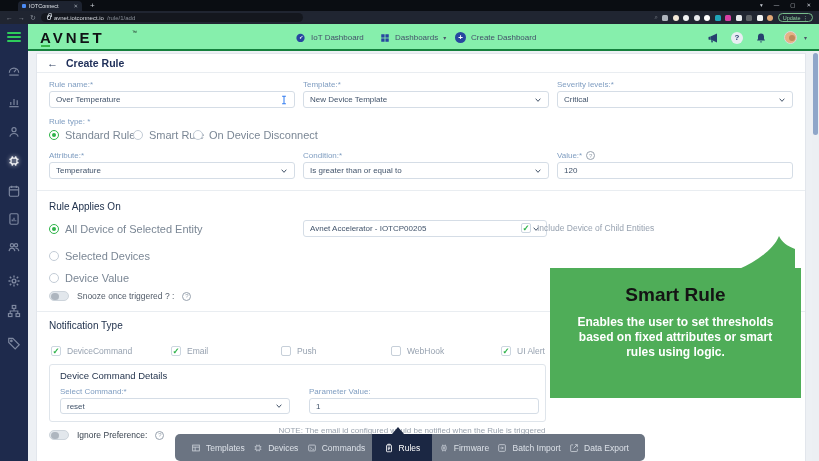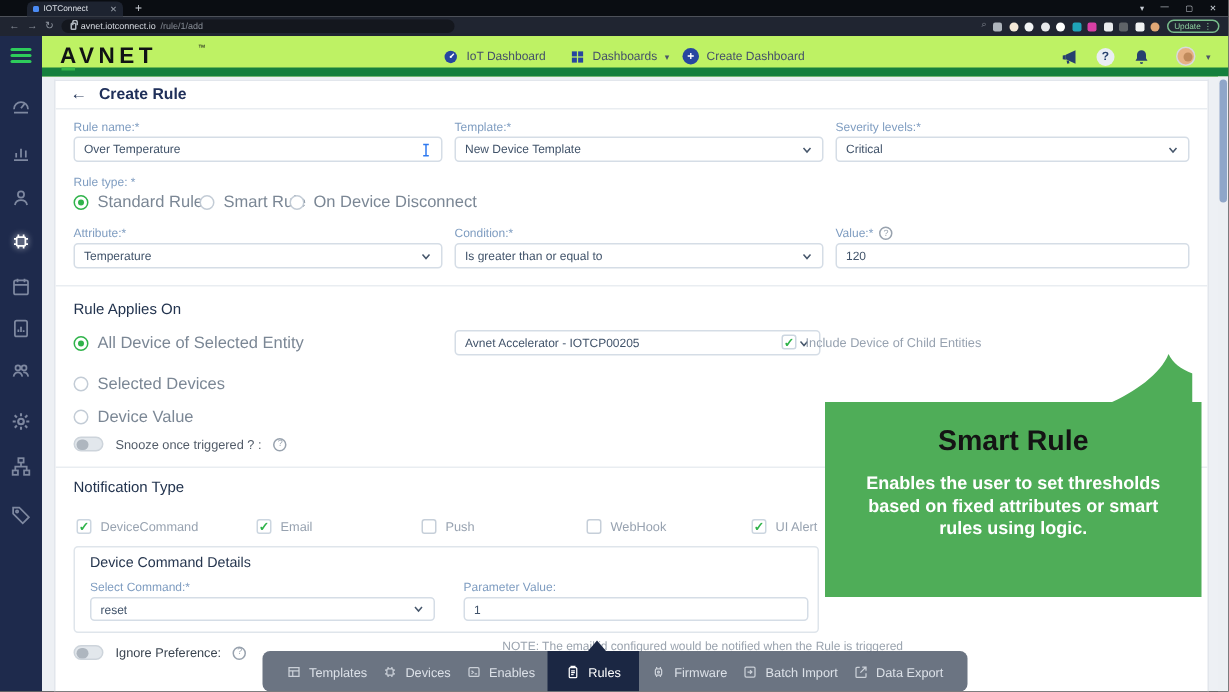--- a/index.html
+++ b/index.html
@@ -27,22 +27,22 @@
     border:1px solid #aeb4bc;border-bottom:none;border-radius:2px 2px 0 0}
   .url-a{font-size:6px;color:#d6dae0;white-space:nowrap}
   .url-b{font-size:6px;color:#878d96;white-space:nowrap}
   .ext{display:flex;align-items:center;gap:4.5px;margin-left:auto}
   .dot{width:6px;height:6px;border-radius:50%}
   .sq{width:6px;height:6px;border-radius:1.5px}
   .update{height:9px;border:1px solid #78bd8b;border-radius:5px;color:#8fd0a0;
     font-size:5.5px;display:flex;align-items:center;padding:0 4px;gap:2px}
 
   
-  .appheader{position:absolute;top:24px;left:28px;right:0;height:27px;background:#bef264;
-    border-bottom:6px solid #15803d;z-index:3}
+  .appheader{position:absolute;top:24px;left:28px;right:0;height:27px;background:#86efac;
+    border-bottom:2px solid #15803d;z-index:3}
   .logo{position:absolute;left:12px;top:5px;font-size:15px;font-weight:bold;
     letter-spacing:3px;color:#101215}
   .logo-underline{position:absolute;left:13px;top:21px;width:9px;height:2px;background:#35b54a}
   .logo-tm{position:absolute;left:104px;top:5px;font-size:5px;color:#101215}
   .hnav{position:absolute;top:0;height:27px;display:flex;align-items:center;gap:5px;
     font-size:8px;color:#44506a;cursor:default}
   .hnav svg,.hnav .picon{flex:none}
   .picon{width:11px;height:11px;border-radius:50%;background:#2746a0;color:#fff;display:flex;
     align-items:center;justify-content:center;font-size:8px;line-height:1;font-weight:bold}
   .hright{position:absolute;top:0;height:27px;display:flex;align-items:center;color:#27406f}
@@ -101,21 +101,21 @@
     color:#98a2ae;display:inline-flex;align-items:center;justify-content:center;flex:none}
 
   .sechead{position:absolute;font-size:10px;font-weight:normal;color:#22334e}
   .divider{position:absolute;left:0;width:100%;height:1px;background:#e9edf1}
 
   .cmdbox{position:absolute;top:310px;left:12px;width:497px;height:58px;
     border:1px solid #dfe5eb;border-radius:3px}
   .cmdhead{position:absolute;top:5px;left:10px;font-size:9.5px;font-weight:normal;color:#25354e}
 
   .note{position:absolute;top:372px;left:185px;width:380px;font-size:8px;color:#9aa3ae;
-    text-align:right;white-space:nowrap;z-index:1}
+    text-align:center;white-space:nowrap;z-index:1}
 
   
   .callout{position:absolute;left:550px;top:268px;width:251px;height:130px;background:#4fad58;z-index:5}
   .callout-title{margin-top:16px;text-align:center;font-size:19px;font-weight:bold;color:#141414}
   .callout-body{margin:9px 16px 0;text-align:center;font-size:12px;font-weight:bold;
     color:#fff;line-height:1.25}
   .pointer{position:absolute;left:737px;top:236px;width:58px;height:33px;z-index:5}
 
   
   .toolbar{position:absolute;left:175px;top:434px;width:470px;height:27px;
@@ -469,21 +469,21 @@
           <rect x="7" y="7" width="10" height="10" rx="2"></rect>
           <path d="M9 7V4M15 7V4M9 20v-3M15 20v-3M7 9H4M7 15H4M20 9h-3M20 15h-3"></path>
         </svg>
       <span>Devices</span>
     </div>
     <div class="tb">
       <svg viewBox="0 0 24 24" fill="none" stroke="currentColor" stroke-width="2">
           <rect x="4" y="5" width="16" height="14" rx="2"></rect>
           <path d="M8 10l3 2.5L8 15M13 15h4"></path>
         </svg>
-      <span>Enables</span>
+      <span>Commands</span>
     </div>
     <div class="tb checked">
       <svg viewBox="0 0 24 24" fill="none" stroke="currentColor" stroke-width="2">
           <rect x="6" y="5" width="12" height="16" rx="1.5"></rect>
           <path d="M9 5V3h6v2"></path>
           <path d="M9 10h6M9 13h6M9 16h4"></path>
         </svg>
       <span>Rules</span>
     </div>
     <div class="tb">

